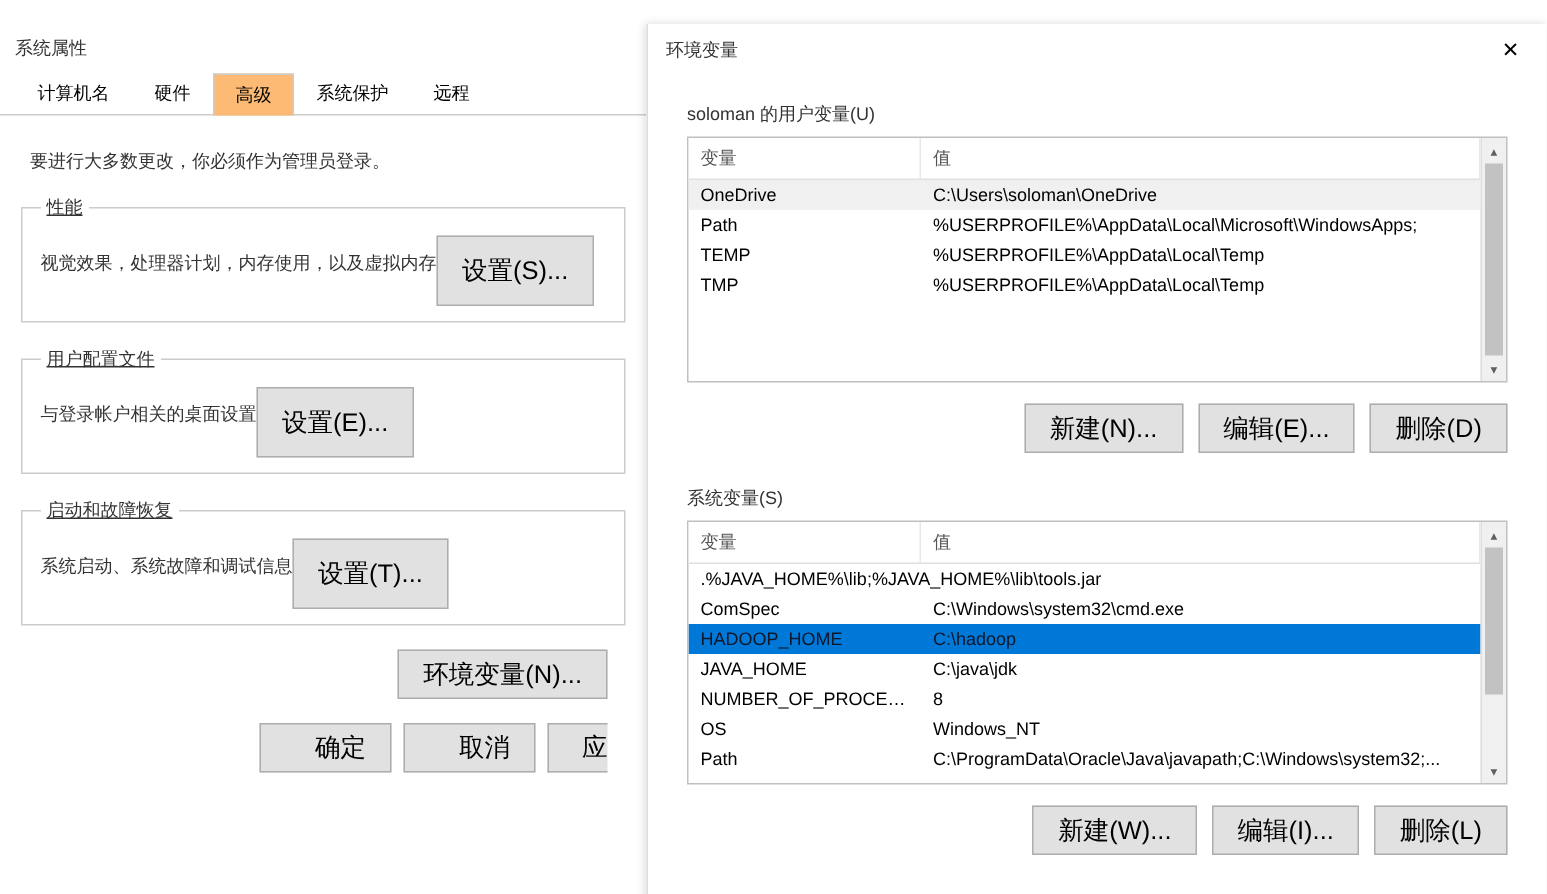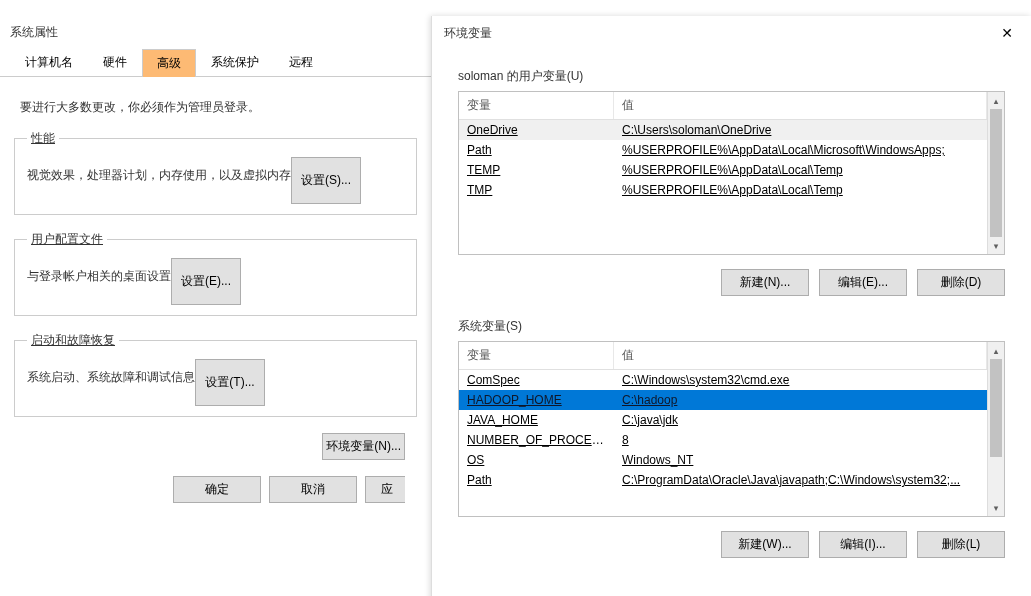--- a/index.html
+++ b/index.html
@@ -15,41 +15,41 @@
     
     .left-body { padding: 10px 14px; }
     .left-hint { padding: 12px 6px 14px 6px; font-size: 12px; color: #333; }
     
     fieldset { border: 1px solid #ccc; padding: 10px 12px 10px 12px; margin-bottom: 16px; }
     legend { font-size: 12px; padding: 0 4px; color: #333; text-decoration: underline; }
     .fs-content { display: flex; flex-direction: row; }
     .fs-text { padding: 10px 0 20px 0; font-size: 12px; color: #333; }
     .fs-btn-row { display: flex; justify-content: flex-end; }
     
-    .btn { background: #e1e1e1; border: 1px solid #adadad; padding: 4px 3px; font-size: 12px; cursor: pointer; min-width: 70px; text-align: center; }
+    .btn { background: #e1e1e1; border: 1px solid #adadad; padding: 4px 16px; font-size: 17px; cursor: pointer; min-width: 70px; text-align: right; }
     
     .env-btn-row { display: flex; justify-content: flex-end; padding: 0 12px; margin-top: 6px; }
     .bottom-row { display: flex; justify-content: flex-end; gap: 8px; padding: 16px 12px 0 0; }
     
     
     .right-dialog { position: absolute; left: 431px; top: 16px; width: 600px; height: 596px; background: #fff; box-shadow: -1px 0 6px rgba(0,0,0,0.15); border-left: 1px solid #ddd; }
     .right-header { display: flex; justify-content: space-between; align-items: center; padding: 6px 8px 6px 12px; }
     .right-title { font-size: 12px; color: #333; }
     .close-icon { width: 32px; height: 22px; display: flex; align-items: center; justify-content: center; cursor: pointer; font-size: 14px; }
     
     .group-label { padding: 18px 0 6px 26px; font-size: 12px; color: #333; }
     
     .list-container { margin: 0 26px; border: 1px solid #c0c0c0; background: #fff; height: 164px; display:flex; }
     .list-inner { flex: 1; overflow-y: hidden; position: relative; }
     .list-header { display: flex; background: #fff; border-bottom: 1px solid #e0e0e0; }
     .lh-cell { padding: 5px 8px; font-size: 12px; color: #555; border-right: 1px solid #e8e8e8; }
     .lh-var { width: 155px; }
     .lh-val { flex: 1; }
     .list-rows { }
-    .row { display: flex; font-size: 12px; text-decoration: underline; }
+    .row { display: flex; font-size: 12px; }
     .row.selected { background: #f0f0f0; }
     .row.highlighted { background: #0078d7; color: #0f172a; }
     .r-cell { padding: 3px 8px; white-space: nowrap; overflow: hidden; text-overflow: ellipsis; }
     .r-var { width: 155px; }
     .r-val { flex: 1; }
     
     .scrollbar { width: 17px; background: #f0f0f0; border-left: 1px solid #ddd; display:flex; flex-direction: column; align-items: center; }
     .sb-arrow { height: 17px; font-size: 9px; color: #606060; display:flex;align-items:center;justify-content:center;width:100%; cursor:pointer;}
     .sb-track { flex: 1; width:100%; position: relative; }
     .sb-thumb { position:absolute; left:2px; right:2px; background:#c2c2c2; }
@@ -162,20 +162,21 @@
 
   <div class="group-label">系统变量(S)</div>
   <div class="list-container sys-list">
     <div class="list-inner">
       <div class="list-header">
         <div class="lh-cell lh-var">变量</div>
         <div class="lh-cell lh-val">值</div>
       </div>
       <div class="list-rows" id="sys-rows">
           <div class="row">
+            <div class="r-cell r-val">.%JAVA_HOME%\lib;%JAVA_HOME%\lib\tools.jar</div>
           </div>
           <div class="row">
             <div class="r-cell r-var">ComSpec</div>
             <div class="r-cell r-val">C:\Windows\system32\cmd.exe</div>
           </div>
           <div class="row highlighted">
             <div class="r-cell r-var">HADOOP_HOME</div>
             <div class="r-cell r-val">C:\hadoop</div>
           </div>
           <div class="row">

